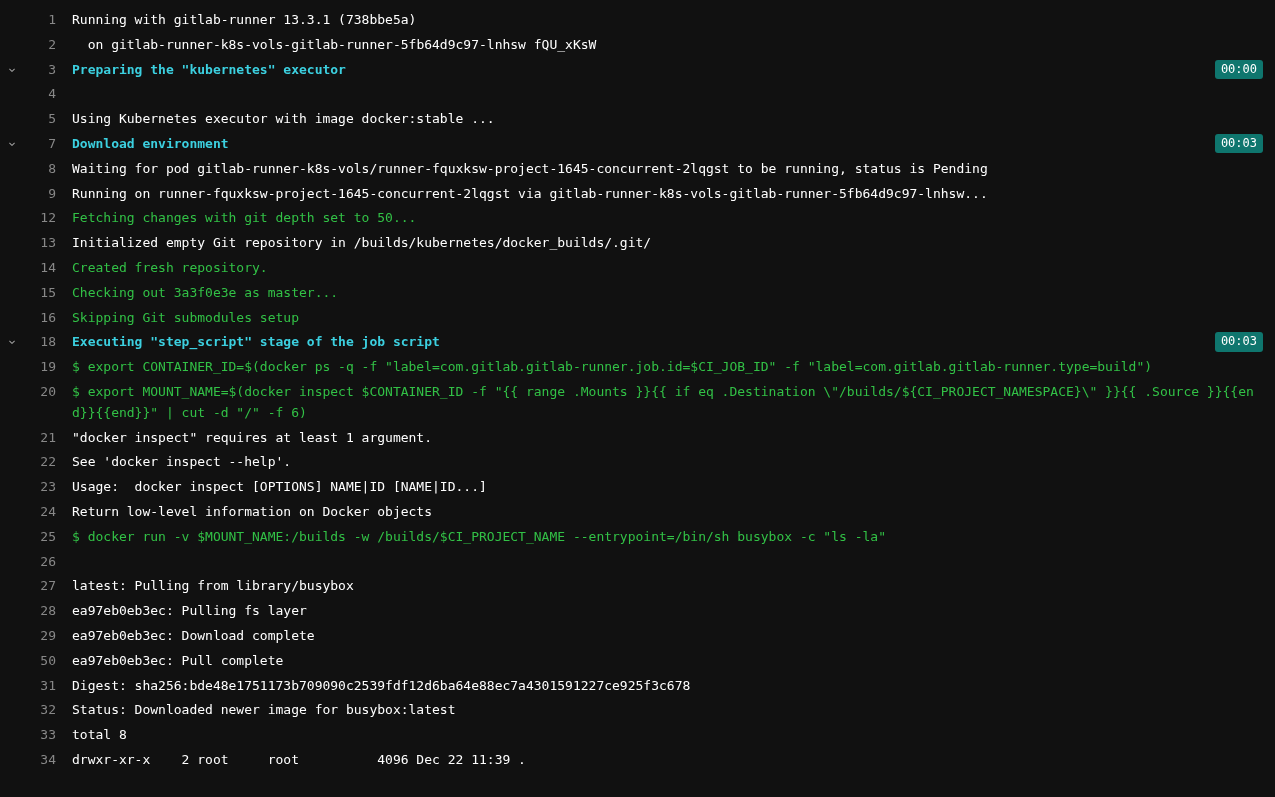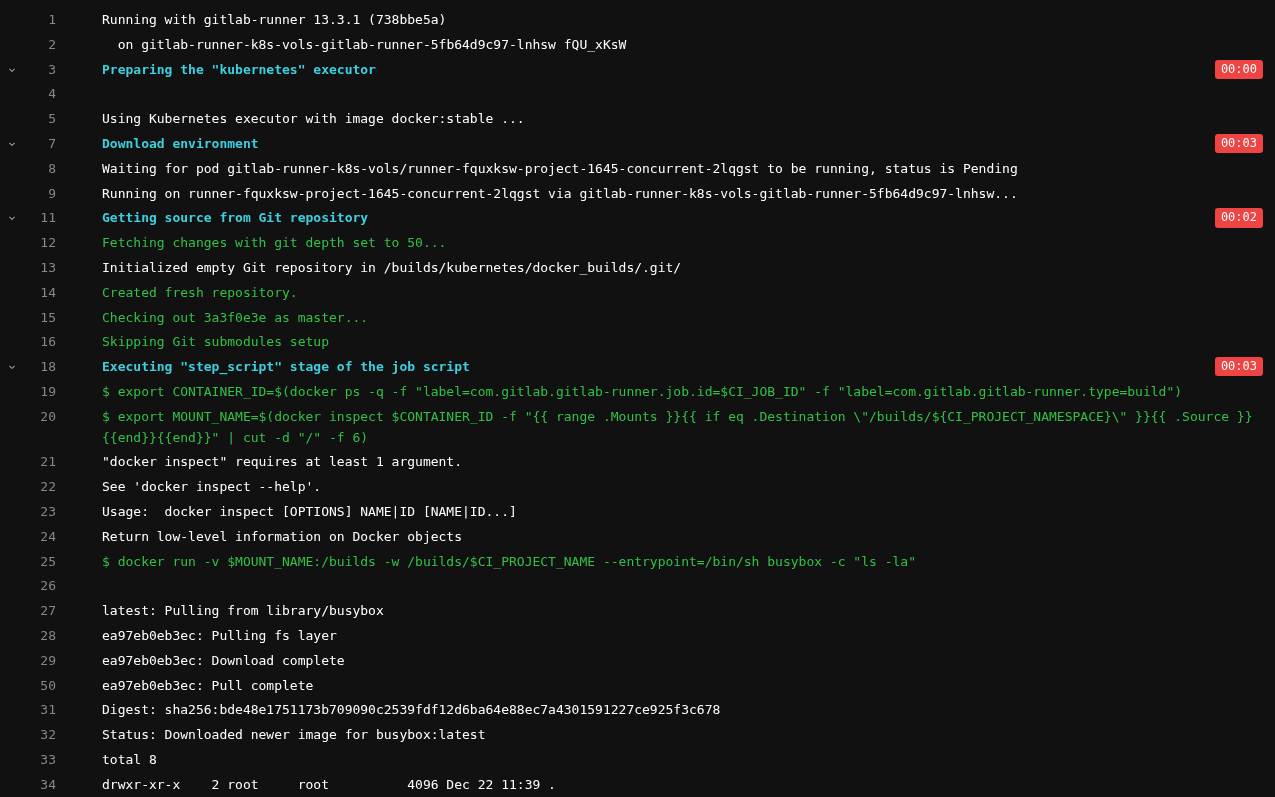--- a/index.html
+++ b/index.html
@@ -40,27 +40,26 @@
       color: #888888;
       flex-shrink: 0;
       padding-right: 8px;
       user-select: none;
     }
     .line-content {
       flex: 1;
       padding-left: 8px;
       white-space: pre-wrap;
       word-break: break-all;
-      margin-left: 30px;
     }
     .duration {
       position: absolute;
       right: 12px;
       top: 2px;
-      background-color: #ef4444;
+      background-color: #0f766e;
       color: #ffffff;
       padding: 0px 6px;
       border-radius: 3px;
       font-size: 12px;
     }
     .c-white { color: #ffffff; }
     .c-cyan { color: #3cd0e0; font-weight: bold; }
     .c-green { color: #32c146; font-weight: normal; }
   </style>
 </head>
@@ -110,30 +109,20 @@
       <div class="toggle-col"></div>
       <div class="line-no">8</div>
       <div class="line-content c-white">Waiting for pod gitlab-runner-k8s-vols/runner-fquxksw-project-1645-concurrent-2lqgst to be running, status is Pending</div>
     </div>
     <div class="log-line">
       <div class="toggle-col"></div>
       <div class="line-no">9</div>
       <div class="line-content c-white">Running on runner-fquxksw-project-1645-concurrent-2lqgst via gitlab-runner-k8s-vols-gitlab-runner-5fb64d9c97-lnhsw...</div>
     </div>
     <div class="log-line">
-      <div class="toggle-col">
-        <span class="toggle-icon"><svg viewBox="0 0 16 16" fill="currentColor">
-            <path d="M4.427 6.427a.6.6 0 0 1 .849 0L8 9.151l2.724-2.724a.6.6 0 1 1 .849.849l-3.149 3.148a.6.6 0 0 1-.848 0L4.427 7.276a.6.6 0 0 1 0-.849z"></path>
-          </svg></span>
-      </div>
-      <div class="line-no">11</div>
-      <div class="line-content c-cyan">Getting source from Git repository</div>
-      <div class="duration">00:02</div>
-    </div>
-    <div class="log-line">
       <div class="toggle-col"></div>
       <div class="line-no">12</div>
       <div class="line-content c-green">Fetching changes with git depth set to 50...</div>
     </div>
     <div class="log-line">
       <div class="toggle-col"></div>
       <div class="line-no">13</div>
       <div class="line-content c-white">Initialized empty Git repository in /builds/kubernetes/docker_builds/.git/</div>
     </div>
     <div class="log-line">

